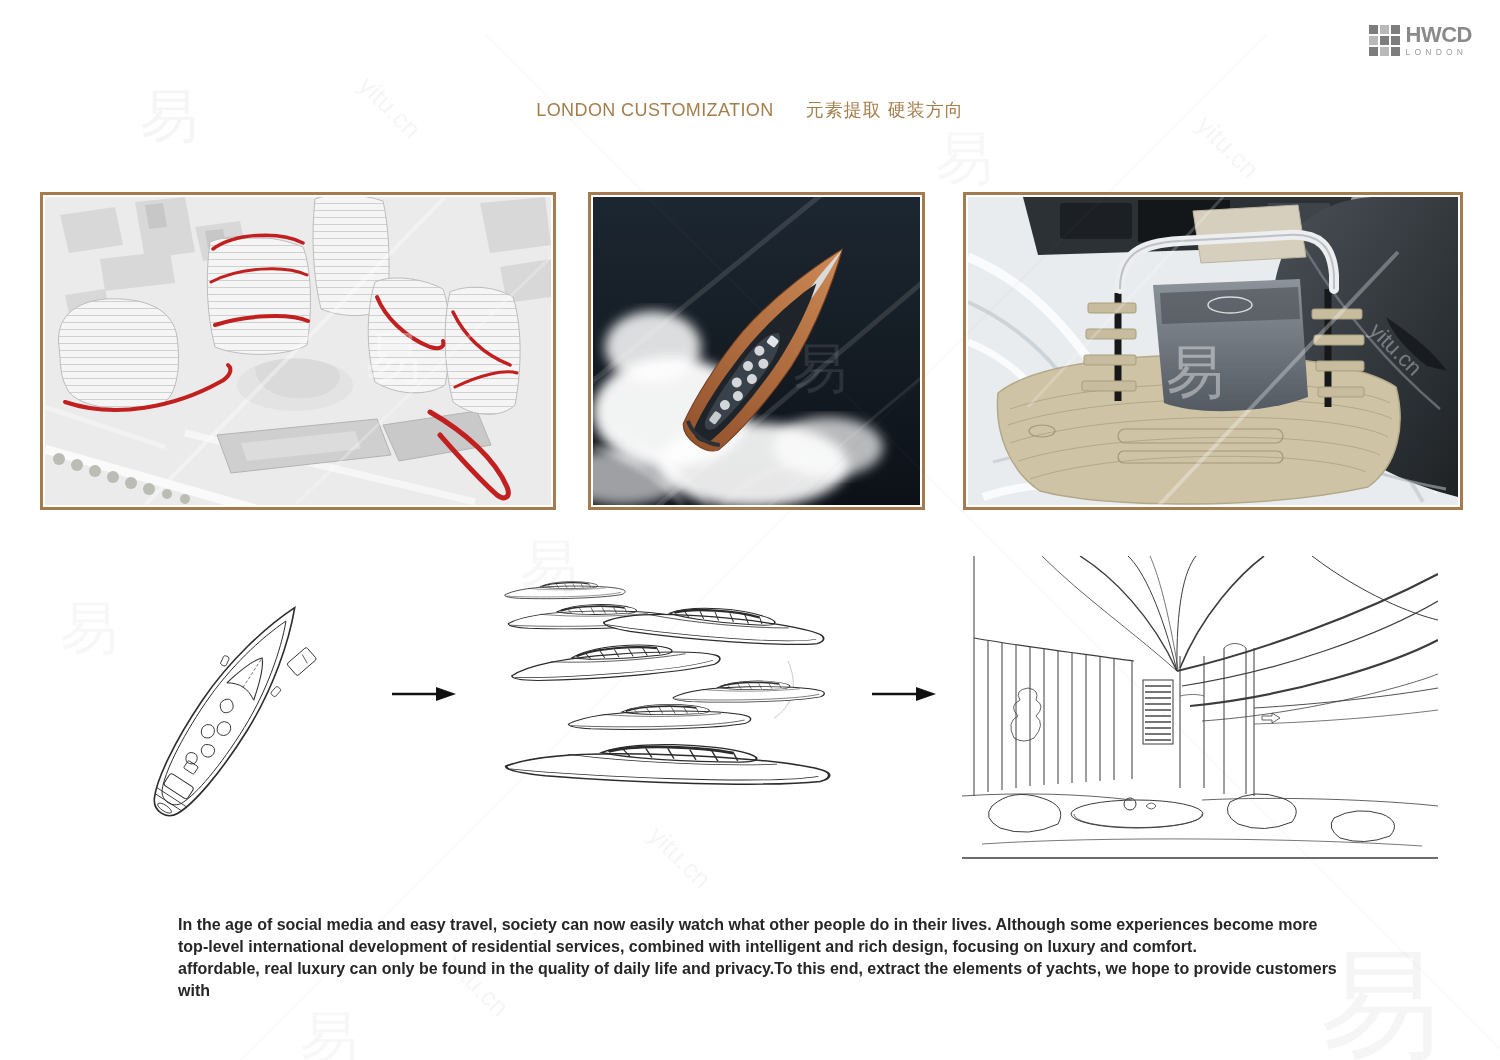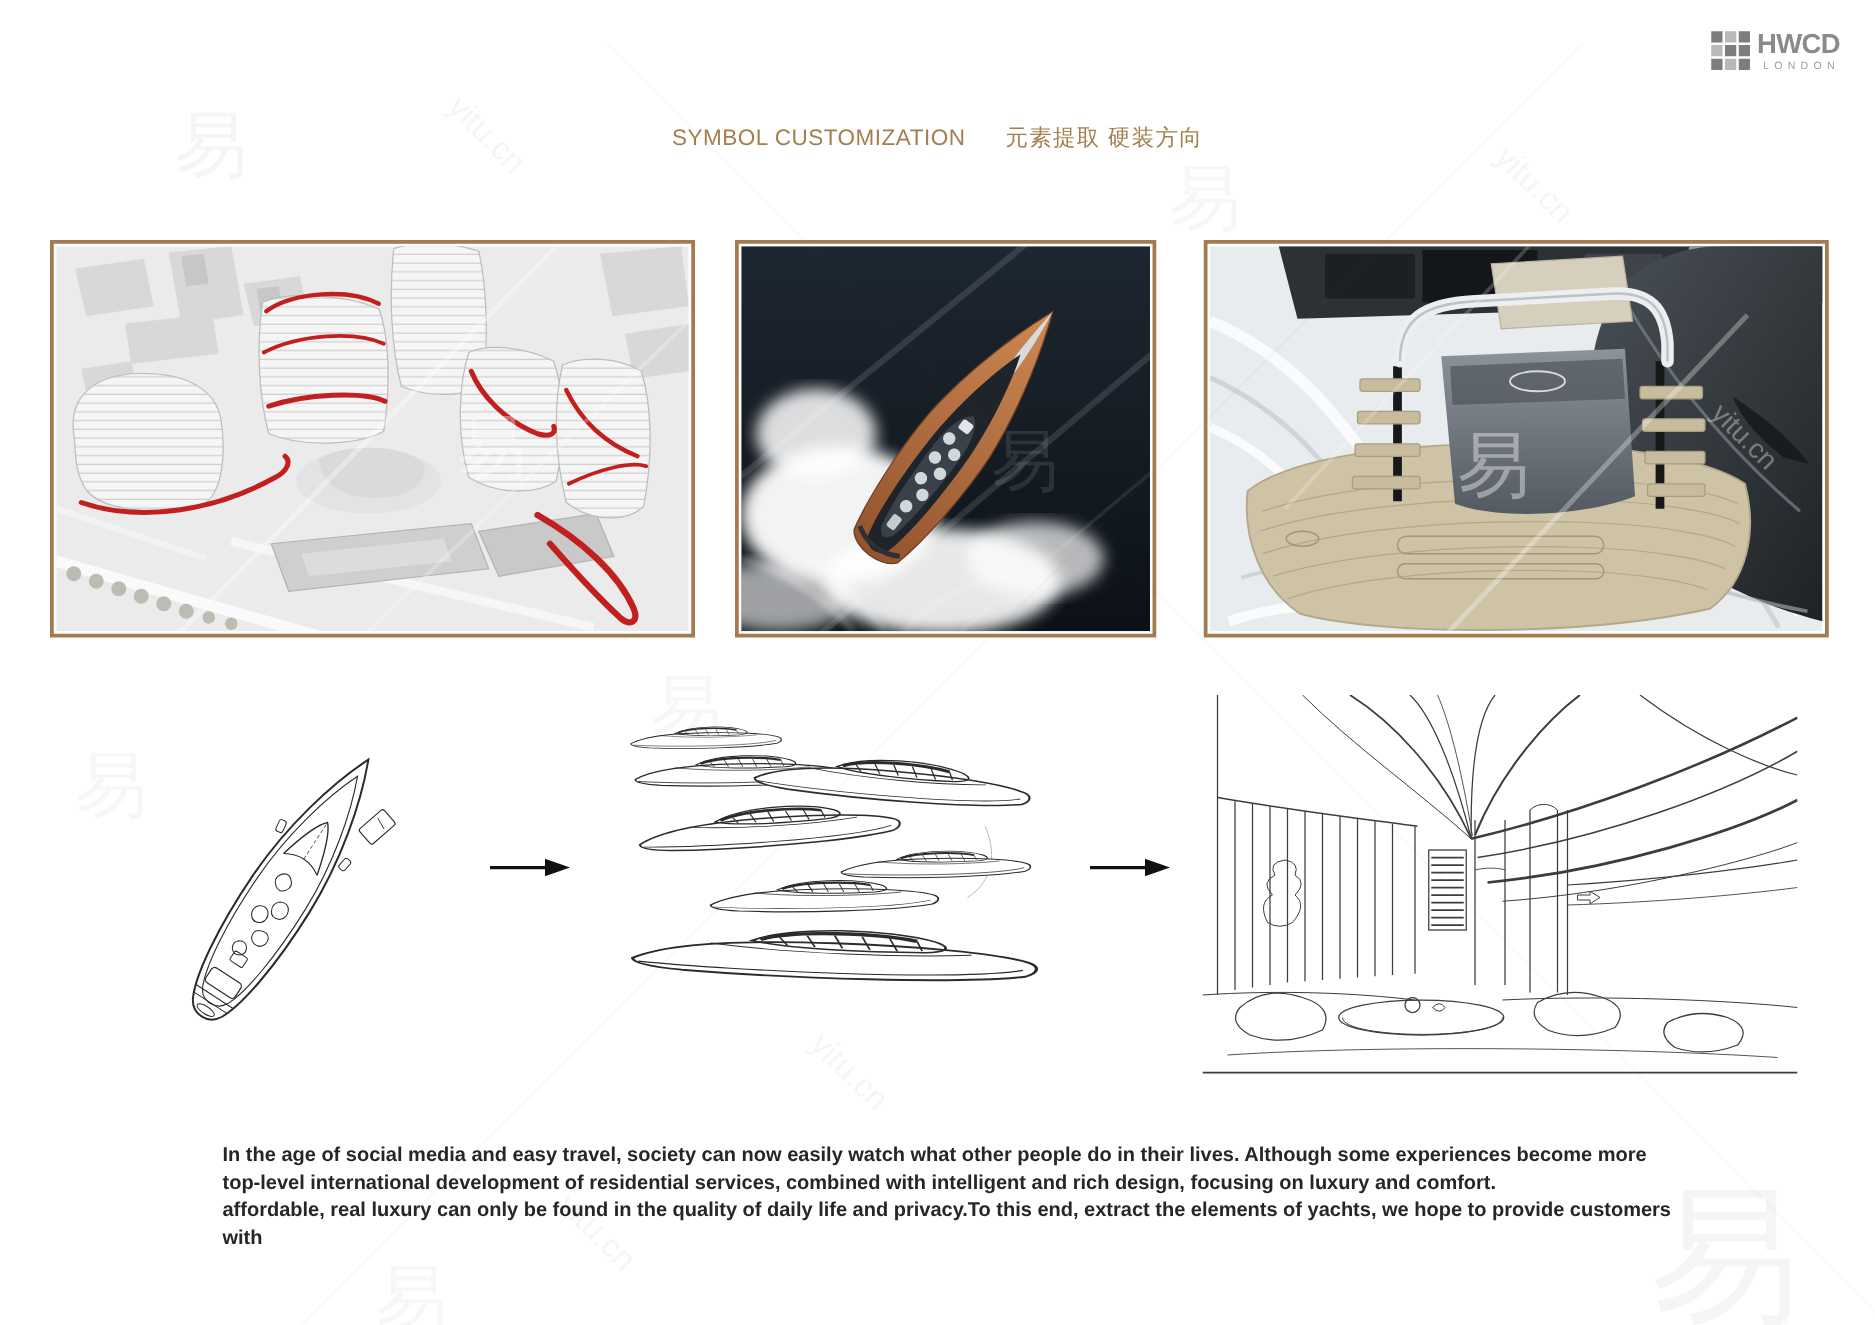--- a/index.html
+++ b/index.html
@@ -12,21 +12,21 @@
   .title{
     position:absolute;left:0;top:98px;width:100%;
     text-align:center;font-size:18px;color:#a57e4d;letter-spacing:.4px;
   }
   .title .zh{margin-left:32px;letter-spacing:1px;}
   .logo{position:absolute;top:24px;right:28px;display:flex;align-items:center;}
   .logo-grid{display:grid;grid-template-columns:repeat(3,9px);grid-template-rows:repeat(3,9px);gap:2px;margin-right:6px;}
   .logo-grid i{display:block;}
   .logo-grid .d{background:#7d7d7d;}
   .logo-grid .l{background:#b9b9b9;}
-  .logo-txt{line-height:1;text-align:right;}
+  .logo-txt{line-height:1;}
   .logo-brand{font-size:22px;font-weight:bold;color:#8a8a8a;letter-spacing:-.5px;}
   .logo-sub{font-size:8.5px;color:#9d9d9d;letter-spacing:4.2px;margin-top:2px;}
   
   .frame{position:absolute;border:3px solid #a47a4f;background:#fff;padding:2px;}
   .frame svg{display:block;}
   #frame-1{left:40px;top:192px;}
   #frame-2{left:588px;top:192px;}
   #frame-3{left:963px;top:192px;}
   
   .sketch{position:absolute;}
@@ -43,21 +43,21 @@
   
   .wm{position:absolute;color:#5a5a5a;pointer-events:none;white-space:nowrap;}
   .wm-line{position:absolute;background:rgba(120,120,120,.04);pointer-events:none;}
 </style>
 </head>
 <body>
 
 <div id="page">
 
   <div class="title">
-    <span>SYMBOL CUSTOMIZATION</span><span class="zh">元素提取 硬装方向</span>
+    <span>LONDON CUSTOMIZATION</span><span class="zh">元素提取 硬装方向</span>
   </div>
 
   <div class="logo">
     <span class="logo-grid">
       <i class="d"></i>
         <i class="l"></i>
         <i class="d"></i>
       <i class="l"></i>
         <i class="d"></i>
         <i class="d"></i>

